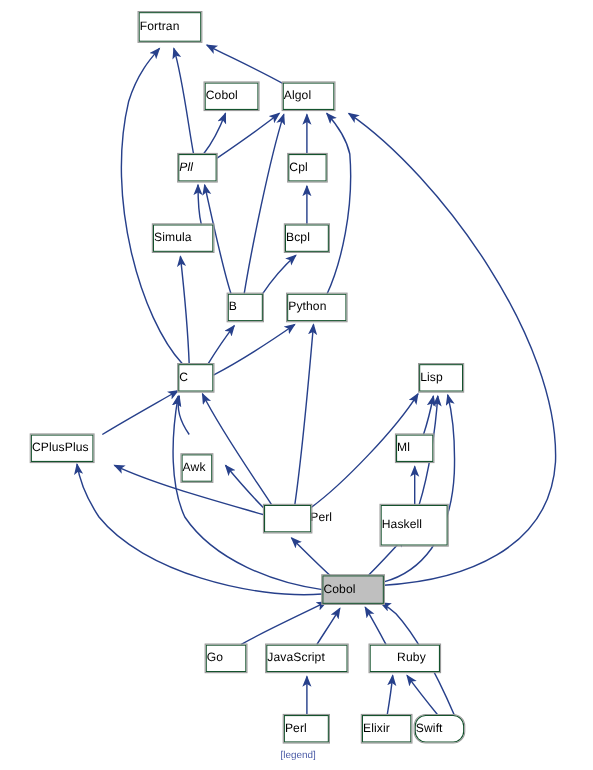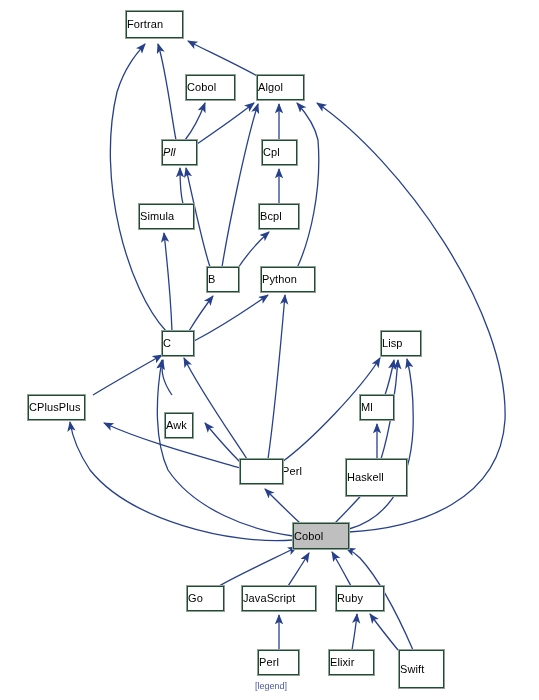--- a/index.html
+++ b/index.html
@@ -135,27 +135,27 @@
     </div>
     <div class="node-box highlight" style="left: 293px; top: 523px; width: 56px; height: 26px;">
       <span>Cobol</span>
     </div>
     <div class="node-box" style="left: 187px; top: 586px; width: 37px; height: 25px;">
       <span>Go</span>
     </div>
     <div class="node-box" style="left: 242px; top: 586px; width: 74px; height: 25px;">
       <span>JavaScript</span>
     </div>
-    <div class="node-box" style="left: 336px; top: 586px; width: 48px; height: 25px;">
+    <div class="node-box" style="left: 336px; top: 586px; width: 64px; height: 25px; padding-left: 24px;">
       <span>Ruby</span>
     </div>
     <div class="node-box" style="left: 258px; top: 650px; width: 41px; height: 25px;">
       <span>Perl</span>
     </div>
     <div class="node-box" style="left: 329px; top: 650px; width: 45px; height: 25px;">
       <span>Elixir</span>
     </div>
-    <div class="node-box" style="left: 399px; top: 650px; width: 45px; height: 38px;">
+    <div class="node-box" style="left: 377px; top: 650px; width: 45px; height: 25px; border-radius: 10px;">
       <span>Swift</span>
     </div>
   </div>
 
 <a class="legend-link" id="legend-link" href="#" style="left: 255px; top: 681px; color: rgb(74, 91, 166);">[legend]</a>
 
 </body></html>

